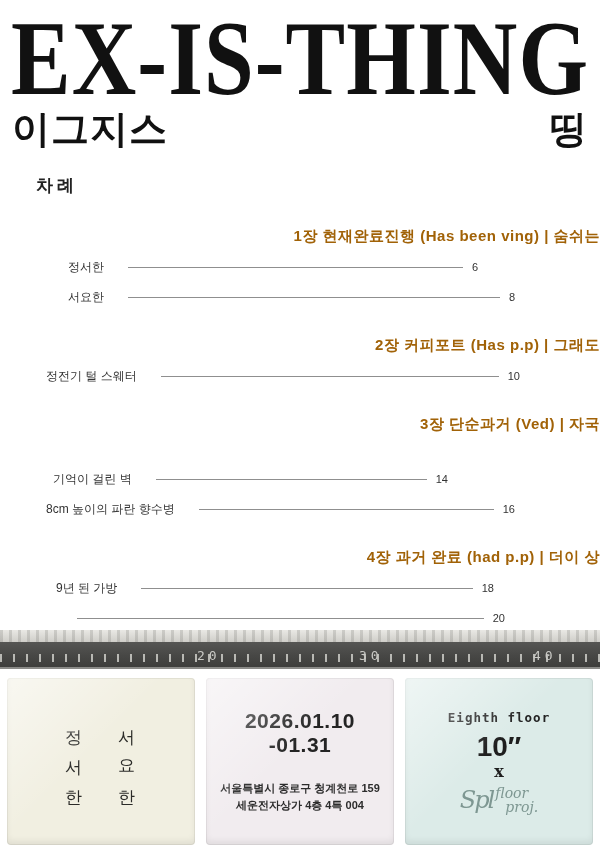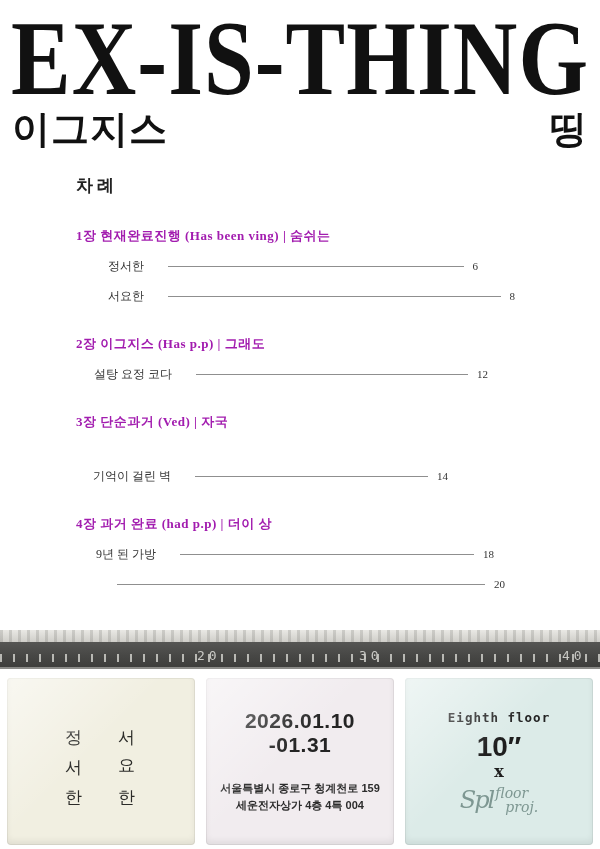--- a/index.html
+++ b/index.html
@@ -34,29 +34,29 @@
     font-weight:900;
     font-size:38px;
     letter-spacing:1px;
     color:#111;
     line-height:1;
   }
 
   
   .toc {
     margin-top:26px;
-    padding-left:76px;
-    font-family:Liberation Serif, serif;
+    padding-left:36px;
+    font-family:Liberation Sans, sans-serif;
   }
   .toc-heading {
     font-size:17px; font-weight:bold; letter-spacing:4px; color:#222;
   }
   .chapter { margin-top:30px; }
   .chapter-label {
-    font-size:13px; font-weight:bold; color:#a21caf; letter-spacing:0.5px;
+    font-size:15px; font-weight:bold; color:#a16207; letter-spacing:0.5px;text-align:right;
   }
   .entry {
     display:flex; align-items:center;
     margin-top:12px; height:18px;
     font-size:12px; color:#333;
   }
   .entry-title { white-space:nowrap; }
   .leader {
     flex:1; height:0;
     border-top:1px solid #8f8f8f;
@@ -91,21 +91,21 @@
     background:repeating-linear-gradient(90deg,
       rgba(205,205,200,.85) 0 2px, rgba(0,0,0,0) 2px 13px);
   }
   .ruler-num {
     position:absolute; top:6px;
     font-family:"DejaVu Sans Mono","Liberation Mono",monospace;
     font-size:13px; letter-spacing:4px; color:#c9c9c5;
   }
   .ruler-num.n20 { left:197px; }
   .ruler-num.n30 { left:359px; }
-  .ruler-num.n40 { left:562px; }
+  .ruler-num.n40 { left:533px; }
 
   
   .swatches {
     position:absolute; left:0; top:678px; width:600px;
     display:flex; justify-content:space-between; padding:0 7px;
   }
   .swatch {
     width:188px; height:167px;
     border-radius:4px;
     position:relative;
@@ -184,34 +184,39 @@
         <span class="page-num">6</span>
       </div>
       <div class="entry e1">
         <span class="entry-title">서요한</span>
         <span class="leader"></span>
         <span class="page-num">8</span>
       </div>
     </section>
 
     <section class="chapter">
-      <h2 class="chapter-label">2장 이그지스 (Has p.p) | 그래도</h2>
-      <div class="entry e3">
-        <span class="entry-title">설탕 요정 코다</span>
-        <span class="leader"></span>
-        <span class="page-num">12</span>
+      <h2 class="chapter-label">2장 커피포트 (Has p.p) | 그래도</h2>
+      <div class="entry e2">
+        <span class="entry-title">정전기 털 스웨터</span>
+        <span class="leader"></span>
+        <span class="page-num">10</span>
       </div>
     </section>
 
     <section class="chapter">
       <h2 class="chapter-label">3장 단순과거 (Ved) | 자국</h2>
       <div class="entry e4">
         <span class="entry-title">기억이 걸린 벽</span>
         <span class="leader"></span>
         <span class="page-num">14</span>
+      </div>
+      <div class="entry e5">
+        <span class="entry-title">8cm 높이의 파란 향수병</span>
+        <span class="leader"></span>
+        <span class="page-num">16</span>
       </div>
     </section>
 
     <section class="chapter">
       <h2 class="chapter-label">4장 과거 완료 (had p.p) | 더이 상</h2>
       <div class="entry e6">
         <span class="entry-title">9년 된 가방</span>
         <span class="leader"></span>
         <span class="page-num">18</span>
       </div>

